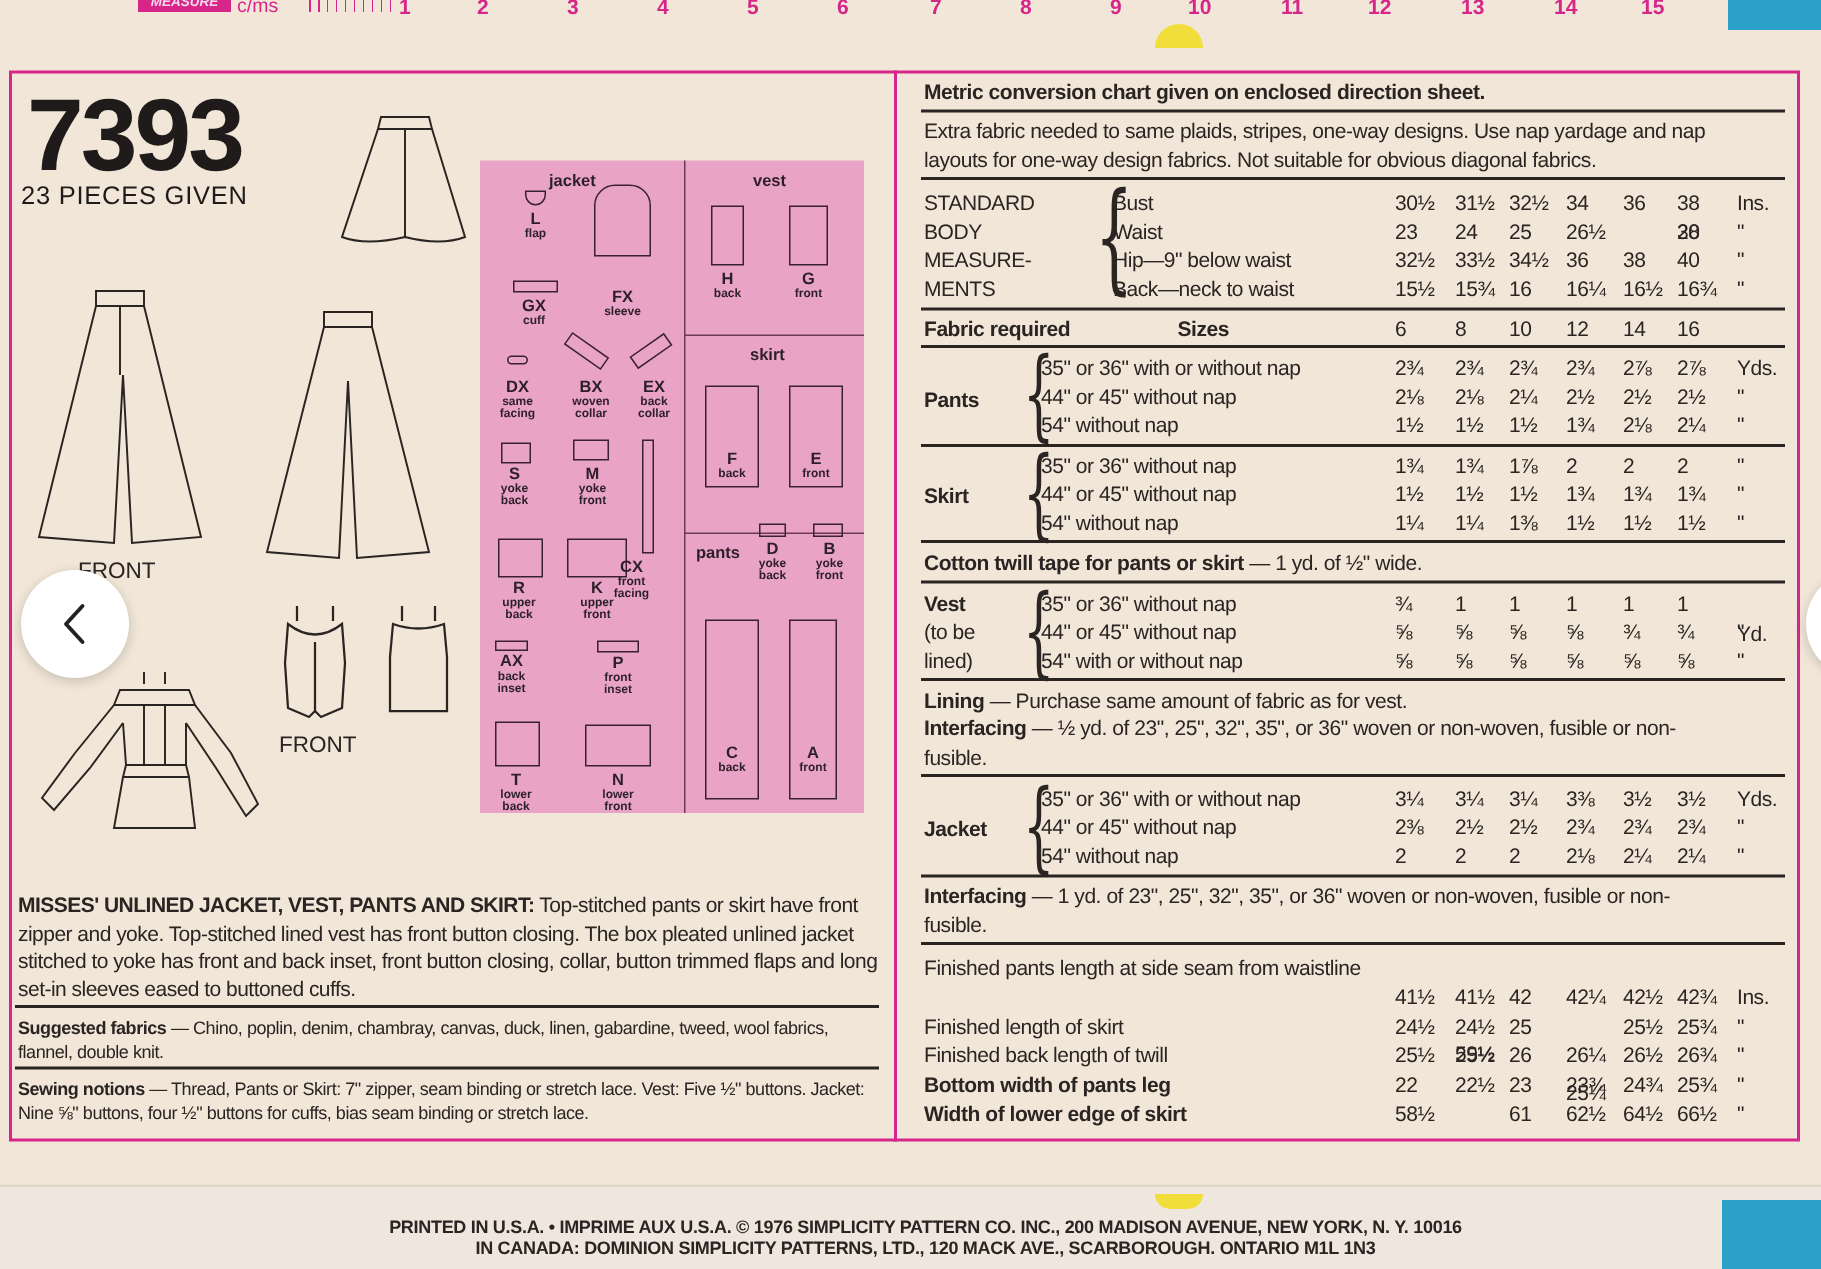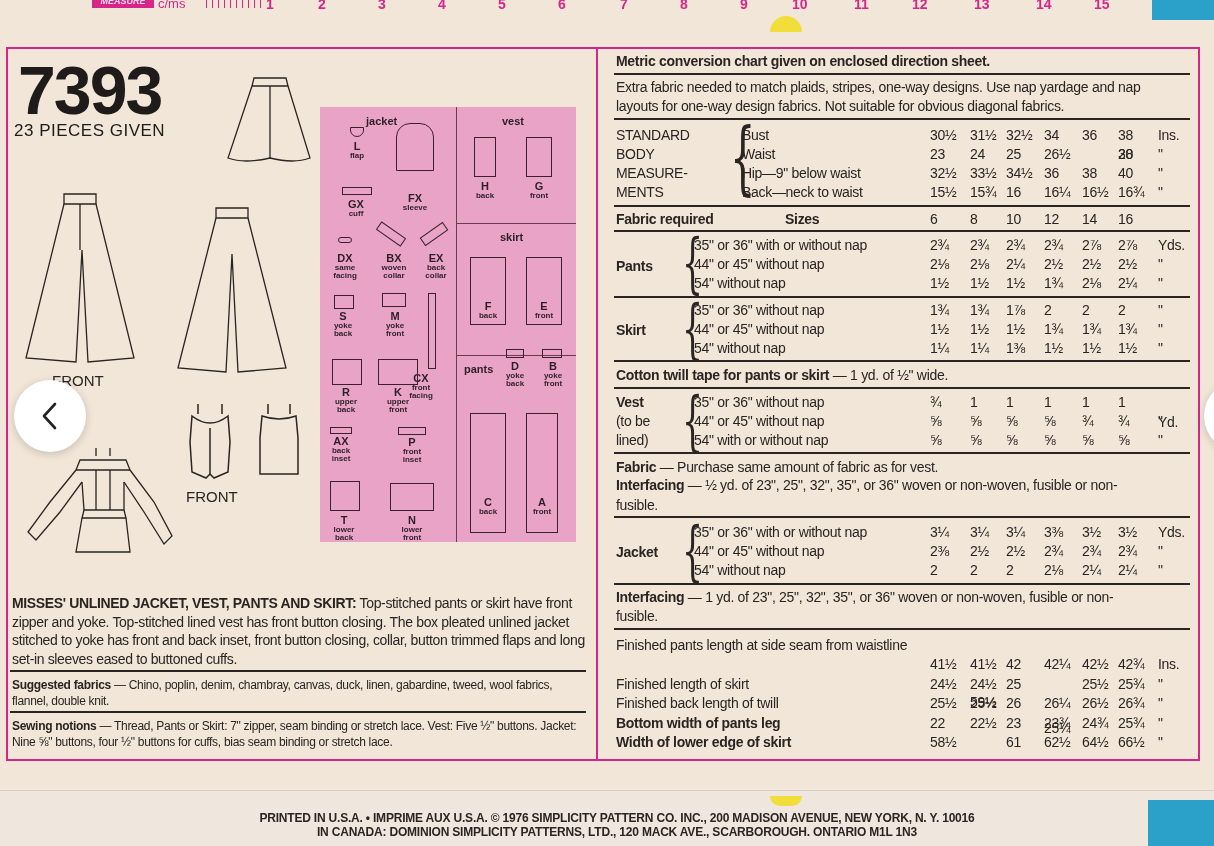--- a/index.html
+++ b/index.html
@@ -228,21 +228,21 @@
 </div>
 
 <div class="desc"><b>MISSES' UNLINED JACKET, VEST, PANTS AND SKIRT:</b><span> Top-stitched pants or skirt have front zipper and yoke. Top-stitched lined vest has front button closing. The box pleated unlined jacket stitched to yoke has front and back inset, front button closing, collar, button trimmed flaps and long set-in sleeves eased to buttoned cuffs.</span></div>
 <div class="hr" style="left:10px;top:670px;width:576px"></div>
 <div class="fabrics"><b>Suggested fabrics</b><span> — Chino, poplin, denim, chambray, canvas, duck, linen, gabardine, tweed, wool fabrics, flannel, double knit.</span></div>
 <div class="hr" style="left:10px;top:711px;width:576px"></div>
 <div class="notions"><b>Sewing notions</b><span> — Thread, Pants or Skirt: 7" zipper, seam binding or stretch lace. Vest: Five ½" buttons. Jacket: Nine ⅝" buttons, four ½" buttons for cuffs, bias seam binding or stretch lace.</span></div>
 
 <div class="rp bold" style="top:53px">Metric conversion chart given on enclosed direction sheet.</div>
 <div class="hr" style="left:614px;top:73px;width:576px"></div>
-<div class="rp" style="top:79px">Extra fabric needed to match plaids, stripes, one-way designs. Use nap yardage and nap</div>
+<div class="rp" style="top:79px">Extra fabric needed to same plaids, stripes, one-way designs. Use nap yardage and nap</div>
 <div class="rp" style="top:98px">layouts for one-way design fabrics. Not suitable for obvious diagonal fabrics.</div>
 <div class="hr" style="left:614px;top:118px;width:576px"></div>
 
 <div class="rp" style="top:127px">STANDARD</div>
 <div class="rp" style="top:146px">BODY</div>
 <div class="rp" style="top:165px">MEASURE-</div>
 <div class="rp" style="top:184px">MENTS</div>
 
 <div id="bm-rows">
     <div class="cell" style="left: 742px; top: 127px;">Bust</div>
@@ -377,21 +377,21 @@
     <div class="cell" style="left: 930px; top: 432px;">⅝</div>
     <div class="cell" style="left: 970px; top: 432px;">⅝</div>
     <div class="cell" style="left: 1006px; top: 432px;">⅝</div>
     <div class="cell" style="left: 1044px; top: 432px;">⅝</div>
     <div class="cell" style="left: 1082px; top: 432px;">⅝</div>
     <div class="cell" style="left: 1118px; top: 432px;">⅝</div>
     <div class="cell" style="left: 1158px; top: 432px;">"</div>
   </div>
 <div class="hr" style="left:614px;top:452px;width:576px"></div>
 
-<div class="rp" style="top:459px"><b>Fabric</b><span> — Purchase same amount of fabric as for vest.</span></div>
+<div class="rp" style="top:459px"><b>Lining</b><span> — Purchase same amount of fabric as for vest.</span></div>
 <div class="rp" style="top:477px"><b>Interfacing</b><span> — ½ yd. of 23", 25", 32", 35", or 36" woven or non-woven, fusible or non-</span></div>
 <div class="rp" style="top:497px">fusible.</div>
 <div class="hr" style="left:614px;top:516px;width:576px"></div>
 
 <div class="rp bold" style="top:544px">Jacket</div>
 <div id="jacket-rows">
     <div class="cell" style="left: 694px; top: 524px;">35" or 36" with or without nap</div>
     <div class="cell" style="left: 930px; top: 524px;">3¼</div>
     <div class="cell" style="left: 970px; top: 524px;">3¼</div>
     <div class="cell" style="left: 1006px; top: 524px;">3¼</div>

